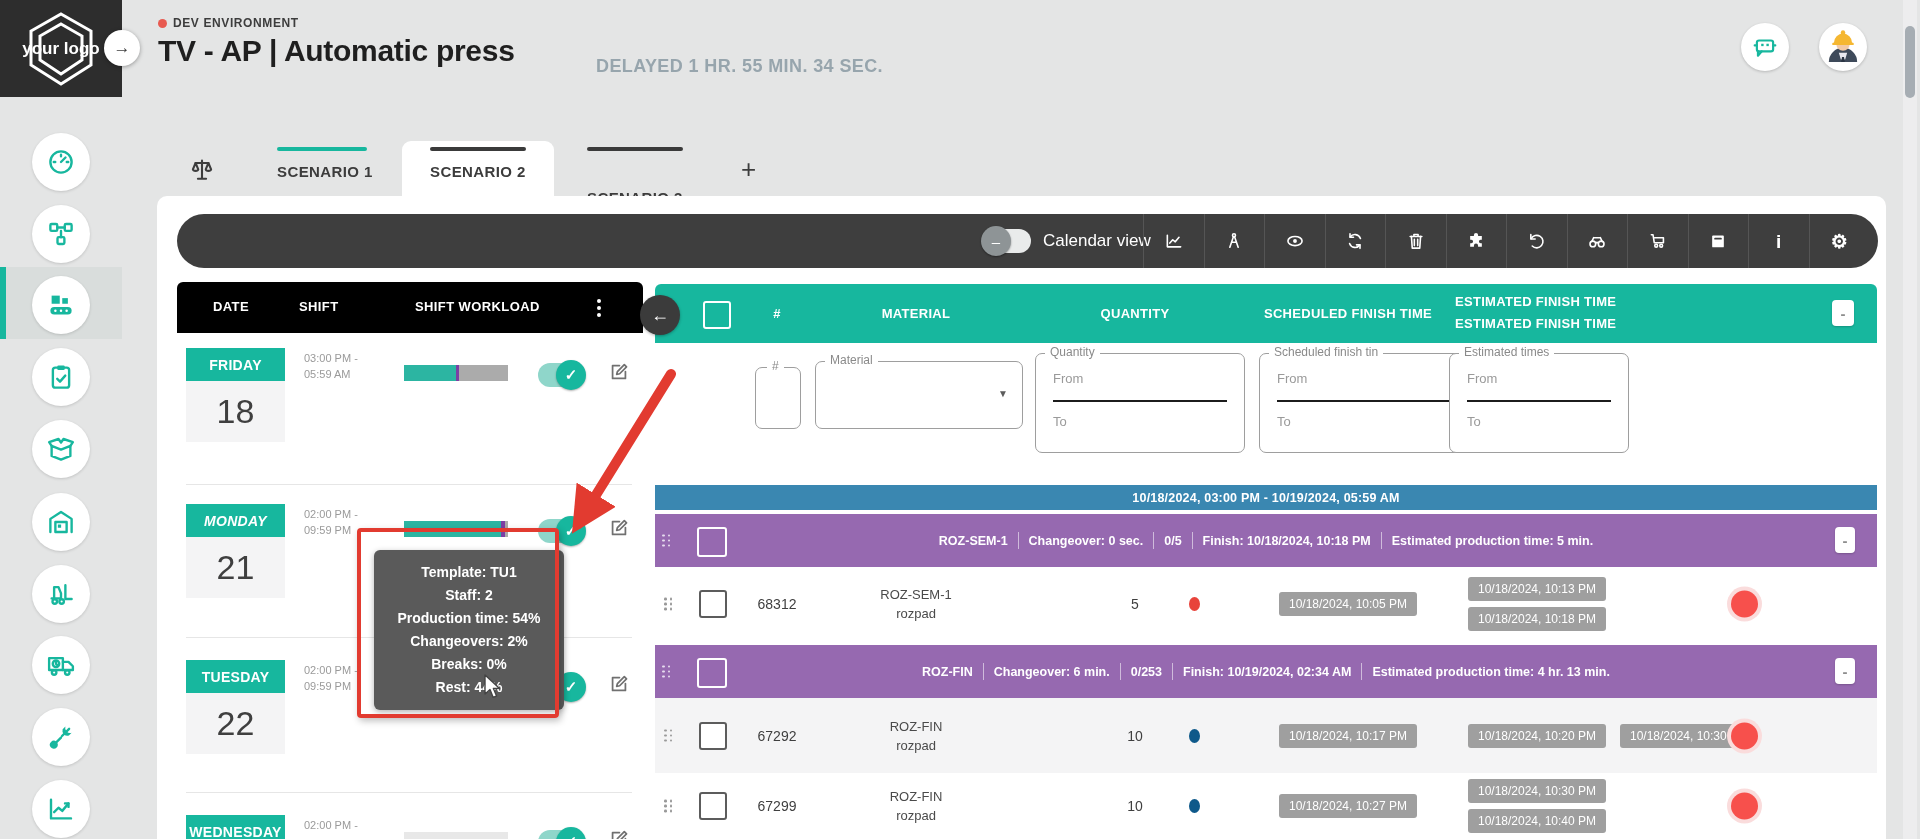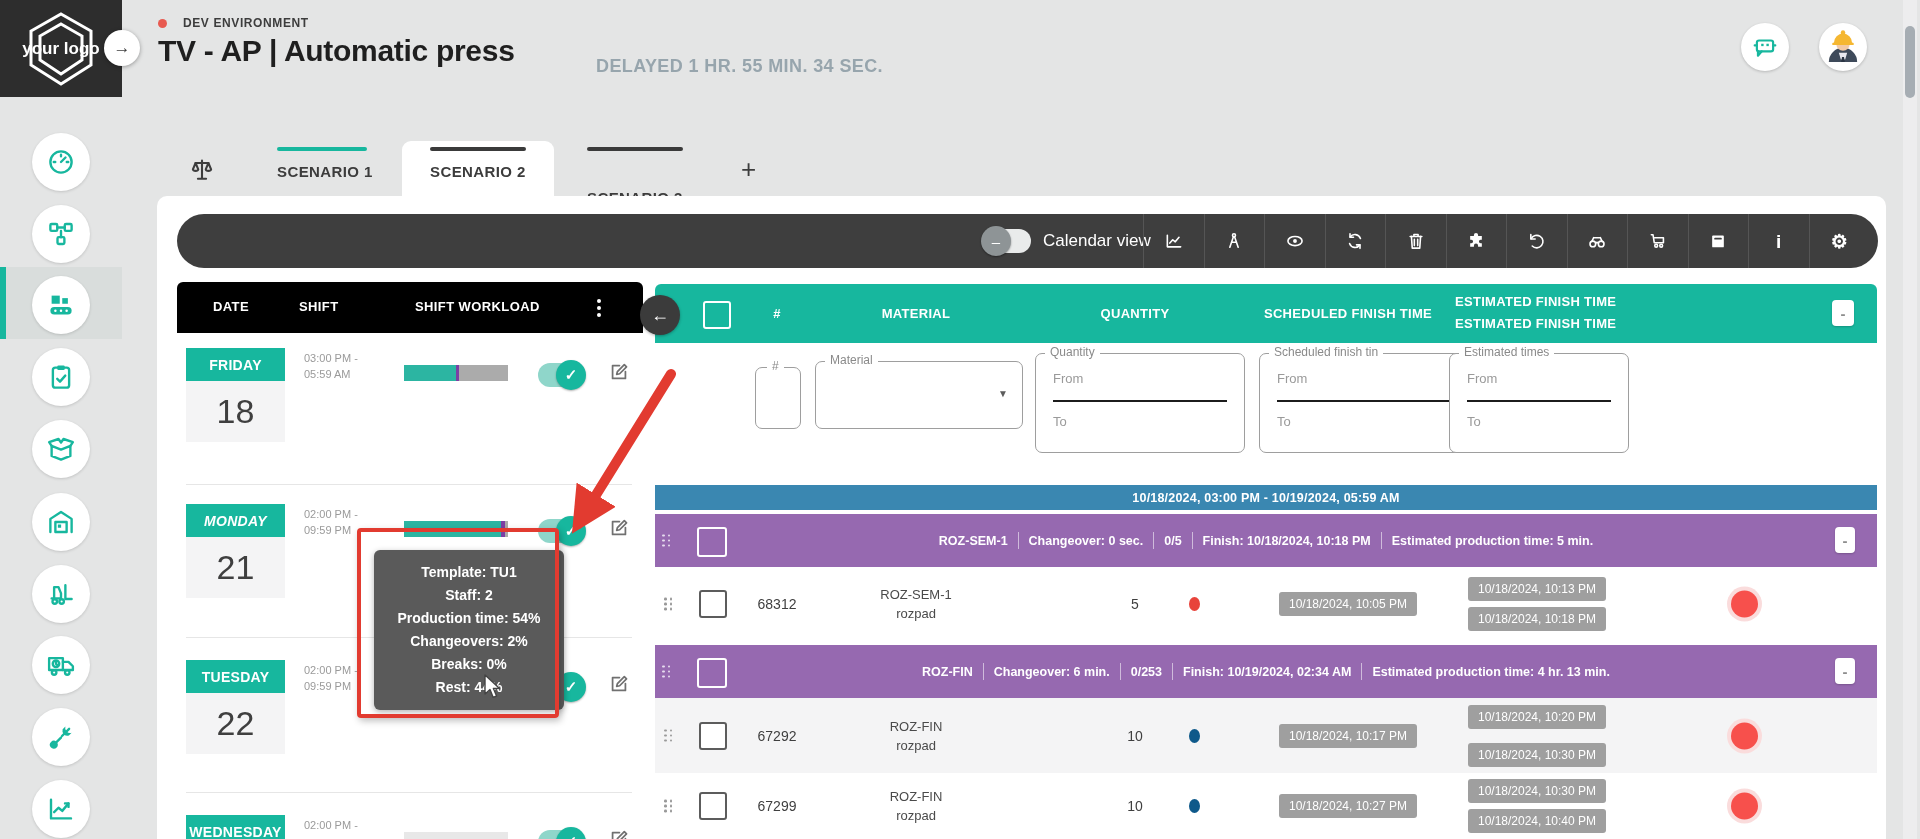--- a/index.html
+++ b/index.html
@@ -4,21 +4,21 @@
 <style>
   html,body{margin:0;padding:0;background:#e4e5e5;font-family:"Liberation Sans",sans-serif;}
   #app{position:relative;width:1920px;height:839px;overflow:hidden;background:#e4e5e5;}
   .abs{position:absolute;}
   
   #hdr{left:0;top:0;width:1920px;height:97px;background:#e4e5e5;}
   #logoBox{left:0;top:0;width:122px;height:97px;background:#2d2d2d;display:flex;align-items:center;justify-content:center;}
   #logoBox svg{position:absolute;left:18px;top:8px;}
   #logoText{position:relative;color:#fff;font-size:17px;font-weight:bold;}
   #collapseBtn{left:104px;top:30px;width:36px;height:36px;border-radius:50%;background:#fff;box-shadow:0 1px 4px rgba(0,0,0,.35);display:flex;align-items:center;justify-content:center;font-size:17px;color:#3d3d3d;cursor:pointer;}
-  #envRow{left:158px;top:16px;display:flex;align-items:center;gap:16px;}
+  #envRow{left:158px;top:16px;display:flex;align-items:center;gap:6px;}
   #envDot{width:9px;height:9px;border-radius:50%;background:#e85a50;}
   #envLabel{font-size:12px;font-weight:bold;color:#3d3d3d;letter-spacing:.6px;}
   #pageTitle{left:158px;top:34px;font-size:30px;font-weight:bold;color:#1f1f1f;letter-spacing:-.3px;white-space:nowrap;}
   #delayStatus{left:596px;top:56px;font-size:18px;font-weight:bold;color:#97a5ad;letter-spacing:.4px;white-space:nowrap;}
   .hdrCircle{width:48px;height:48px;border-radius:50%;background:#fff;box-shadow:0 1px 3px rgba(0,0,0,.2);display:flex;align-items:center;justify-content:center;}
   #chatBtn{left:1741px;top:23px;color:#17b79e;cursor:pointer;}
   #chatBtn svg{width:26px;height:26px;}
   #avatarBtn{left:1819px;top:23px;cursor:pointer;}
   #avatarBtn svg{width:40px;height:40px;}
   
@@ -585,21 +585,21 @@
         </span>
         <div class="cell cbD" style="left: 44px; width: 24px; height: 24px;"></div>
         <div class="cell rowNum" style="left: 92px; width: 60px;">67292</div>
         <div class="cell matCell" style="left: 181px; width: 160px;">
           <div>ROZ-FIN</div>
           <div>rozpad</div>
         </div>
         <div class="cell qtyCell" style="left: 440px; width: 80px;">10</div>
         <div class="cell sDot" style="left: 534px; background: rgb(14, 89, 138);"></div>
         <div class="cell chip" style="left: 624px;">10/18/2024, 10:17 PM</div>
-        <div class="cell" style="left: 813px; display: flex; flex-direction: column; gap: 14px;">
+        <div class="cell" style="left: 813px; display: flex; flex-direction: row; gap: 14px;">
           <div class="chip">10/18/2024, 10:20 PM</div>
           <div class="chip">10/18/2024, 10:30 PM</div>
         </div>
         <div class="cell bigDot" style="left: 1076px;"></div>
       </div>
       <div class="abs dataRow" style="top: 773px; height: 66px; background: rgb(255, 255, 255);">
         <span class="cell drag" style="left: 9px; color: rgb(154, 154, 154);">
           <i></i>
           <i></i>
           <i></i>

